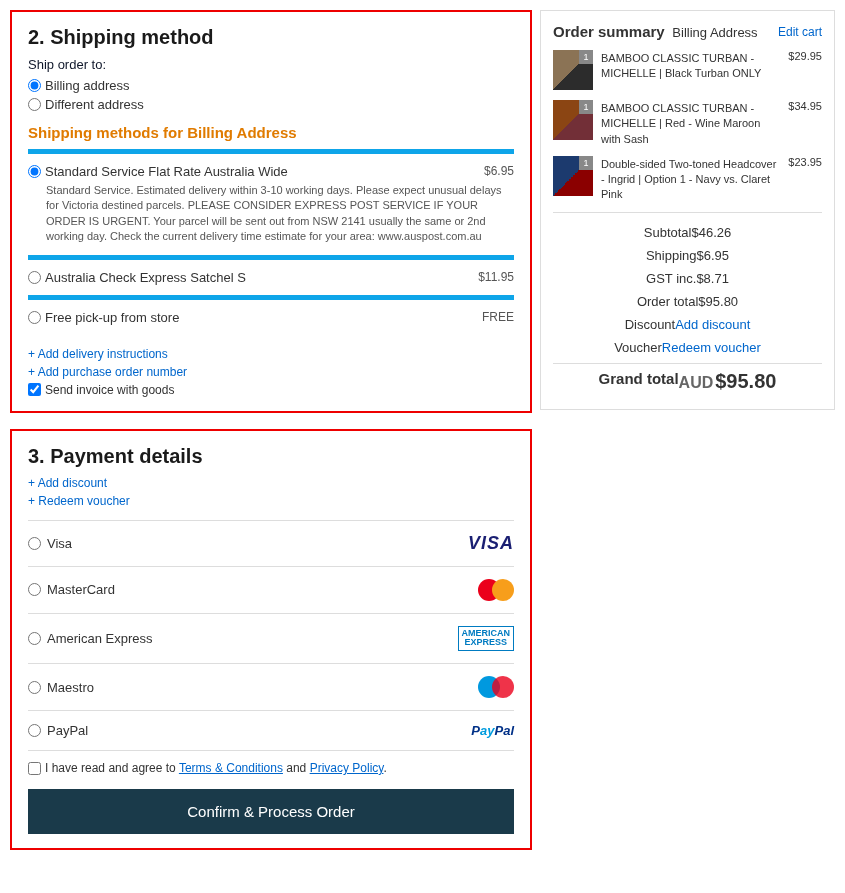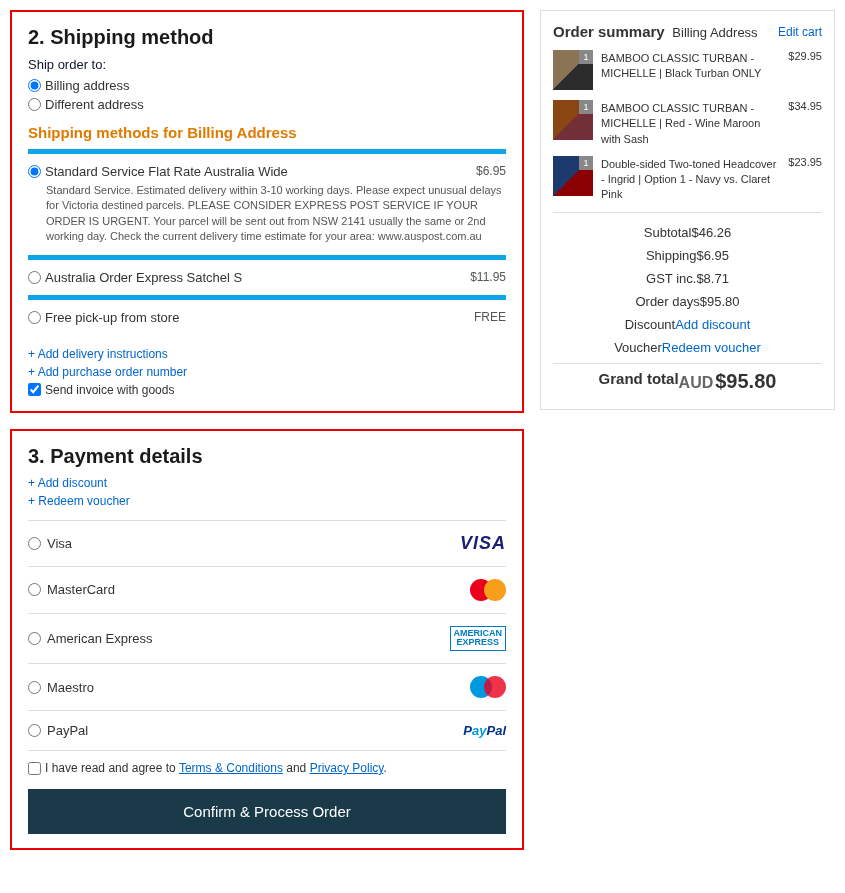--- a/index.html
+++ b/index.html
@@ -1,17 +1,17 @@
 <!DOCTYPE html>
 <html><head>
   <meta charset="utf-8">
   <style>
     * { box-sizing: border-box; margin: 0; padding: 0; }
     body { font-family: Arial, sans-serif; font-size: 13px; color: #333; background: #fff; padding: 10px; }
-    .layout { display: flex; gap: 16px; }
+    .layout { display: flex; gap: 8px; }
     .left { flex: 1; min-width: 0; }
     .right { width: 295px; flex-shrink: 0; }
 
     
     .step-box { border: 2px solid #e00; margin-bottom: 16px; padding: 14px 16px; position: relative; }
 
     
     .section-title { font-size: 20px; color: #1a1a1a; margin-bottom: 8px; }
 
     
@@ -127,21 +127,21 @@
           </label>
           <span class="shipping-price">$6.95</span>
         </div>
         <p class="shipping-desc">Standard Service. Estimated delivery within 3-10 working days. Please expect unusual delays for Victoria destined parcels. PLEASE CONSIDER EXPRESS POST SERVICE IF YOUR ORDER IS URGENT. Your parcel will be sent out from NSW 2141 usually the same or 2nd working day. Check the current delivery time estimate for your area: www.auspost.com.au</p>
       </div>
 
       <div class="shipping-option">
         <div class="shipping-option-row">
           <label class="shipping-option-label">
             <input type="radio" name="shipping_method" style="">
-            <span>Australia Order Express Satchel S</span>
+            <span>Australia Check Express Satchel S</span>
           </label>
           <span class="shipping-price">$11.95</span>
         </div>
       </div>
 
       <div class="shipping-option">
         <div class="shipping-option-row">
           <label class="shipping-option-label">
             <input type="radio" name="shipping_method" style="">
             <span>Free pick-up from store</span>
@@ -283,21 +283,21 @@
         </div>
         <div class="totals-row">
           <span>Shipping</span>
           <span>$6.95</span>
         </div>
         <div class="totals-row">
           <span>GST inc.</span>
           <span>$8.71</span>
         </div>
         <div class="totals-row">
-          <span>Order days</span>
+          <span>Order total</span>
           <span>$95.80</span>
         </div>
         <div class="totals-row">
           <span>Discount</span>
           <a class="action-link">Add discount</a>
         </div>
         <div class="totals-row">
           <span>Voucher</span>
           <a class="action-link">Redeem voucher</a>
         </div>

